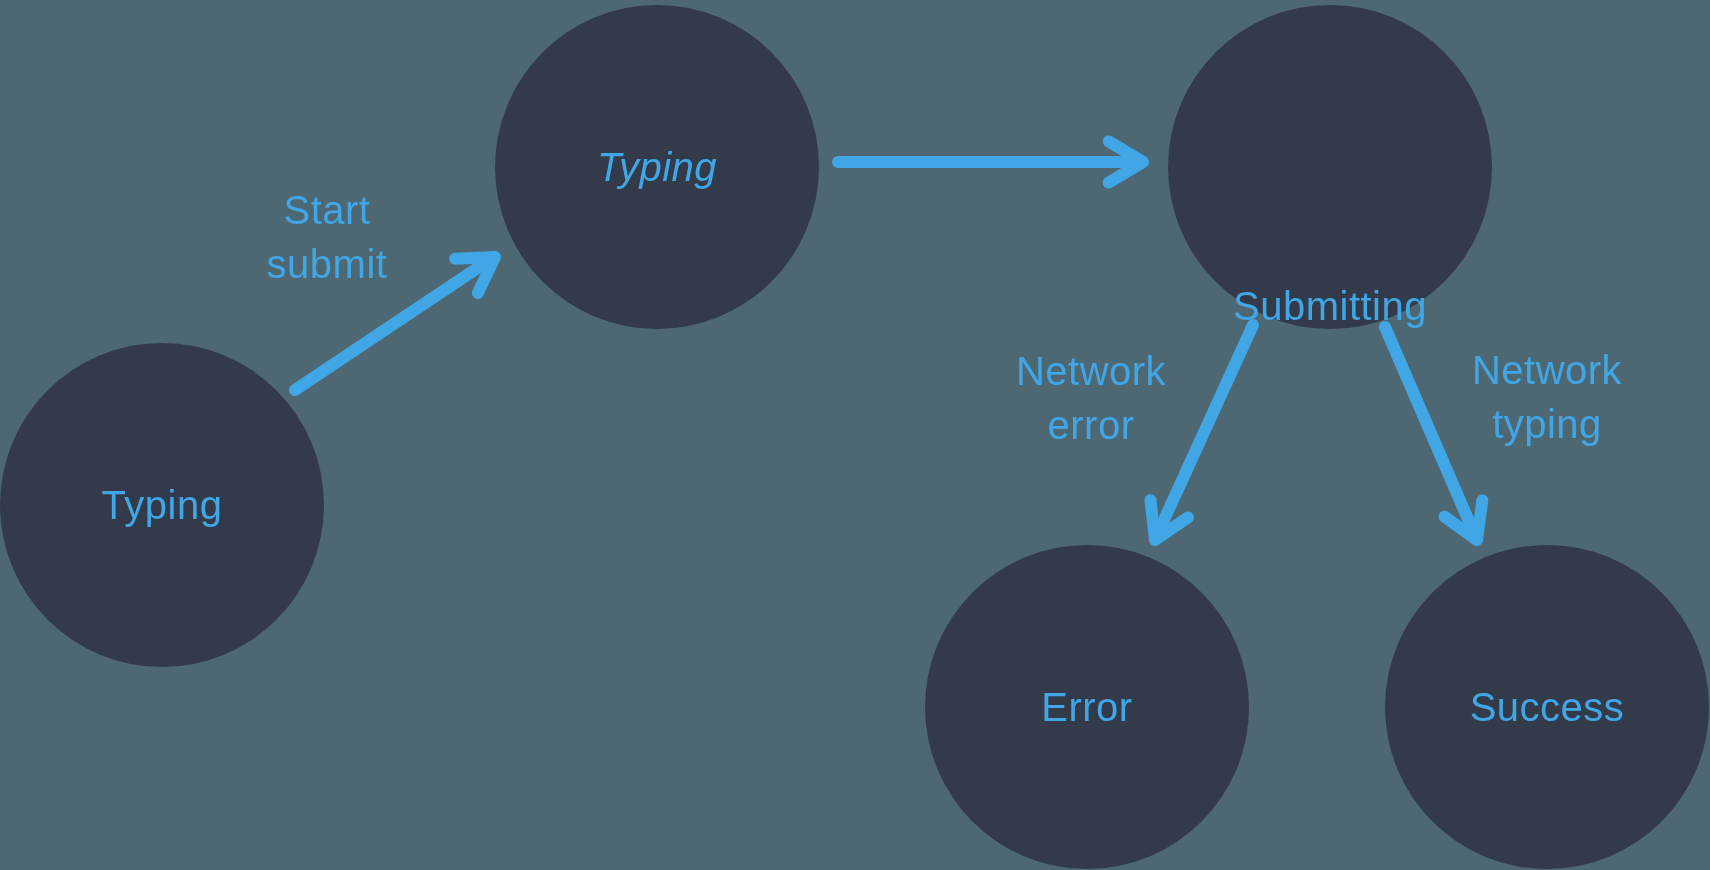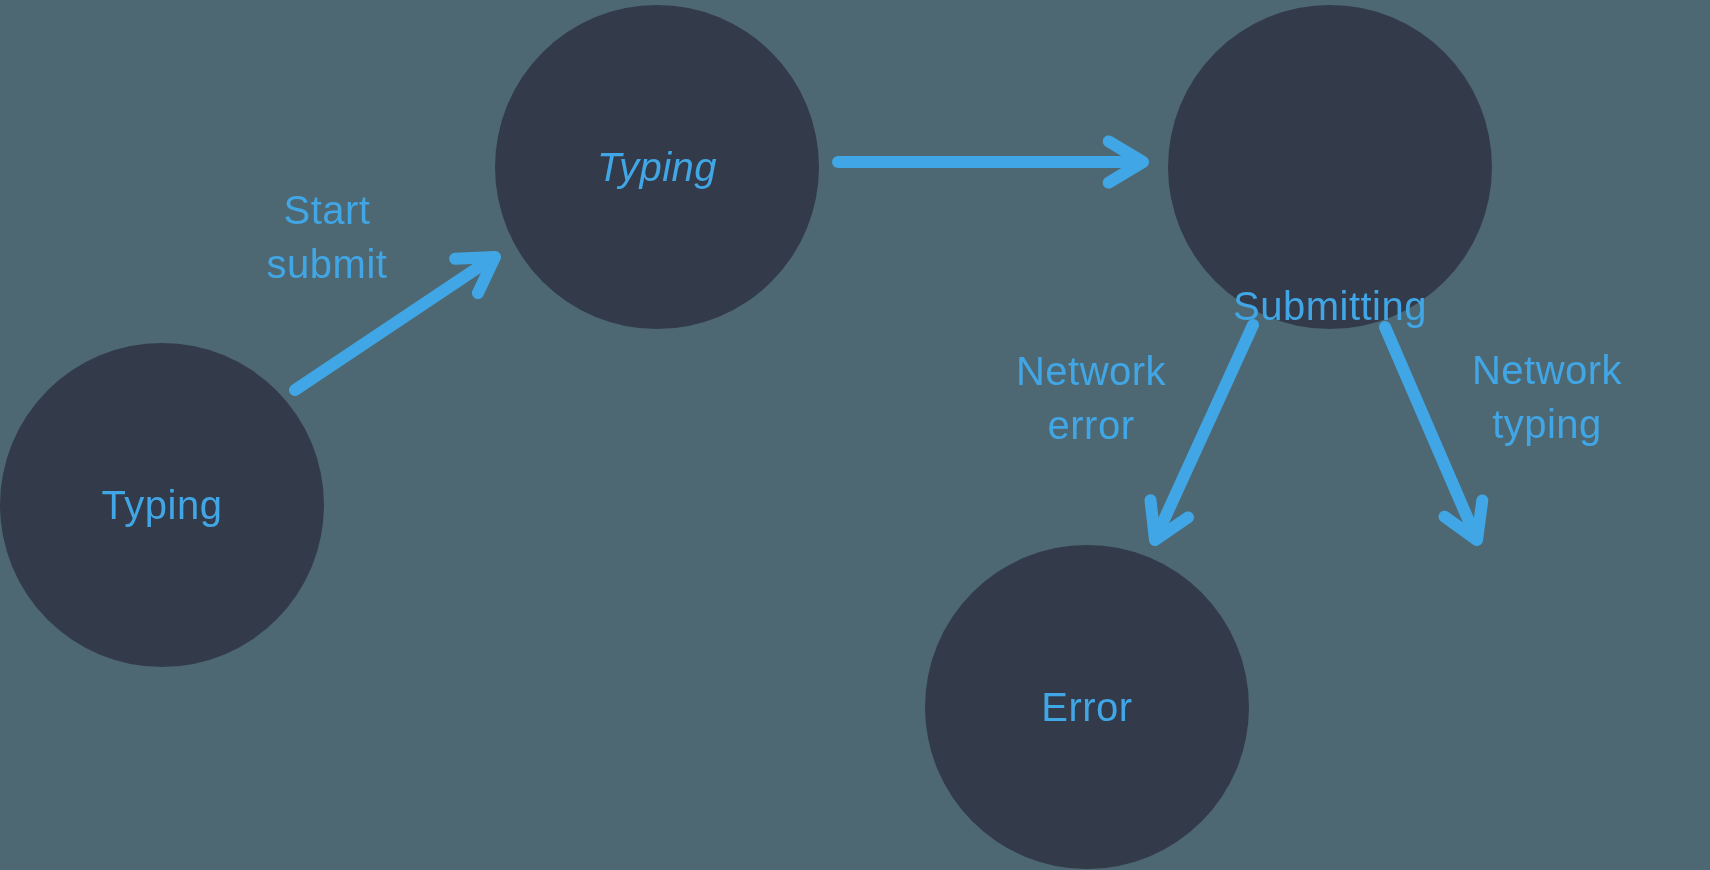--- a/index.html
+++ b/index.html
@@ -93,18 +93,21 @@
   </div>
   <div class="node node-typing">
     <span>Typing</span>
   </div>
   <div class="node node-submitting">
     <span>Submitting</span>
   </div>
   <div class="node node-error">
     <span>Error</span>
   </div>
+  <div class="node node-success">
+    <span>Success</span>
+  </div>
 
   <div class="edge-label label-start-typing">Start submit</div>
   <div class="edge-label label-network-error">Network error</div>
   <div class="edge-label label-network-success">Network typing</div>
 
 </div>
 
 </body></html>

